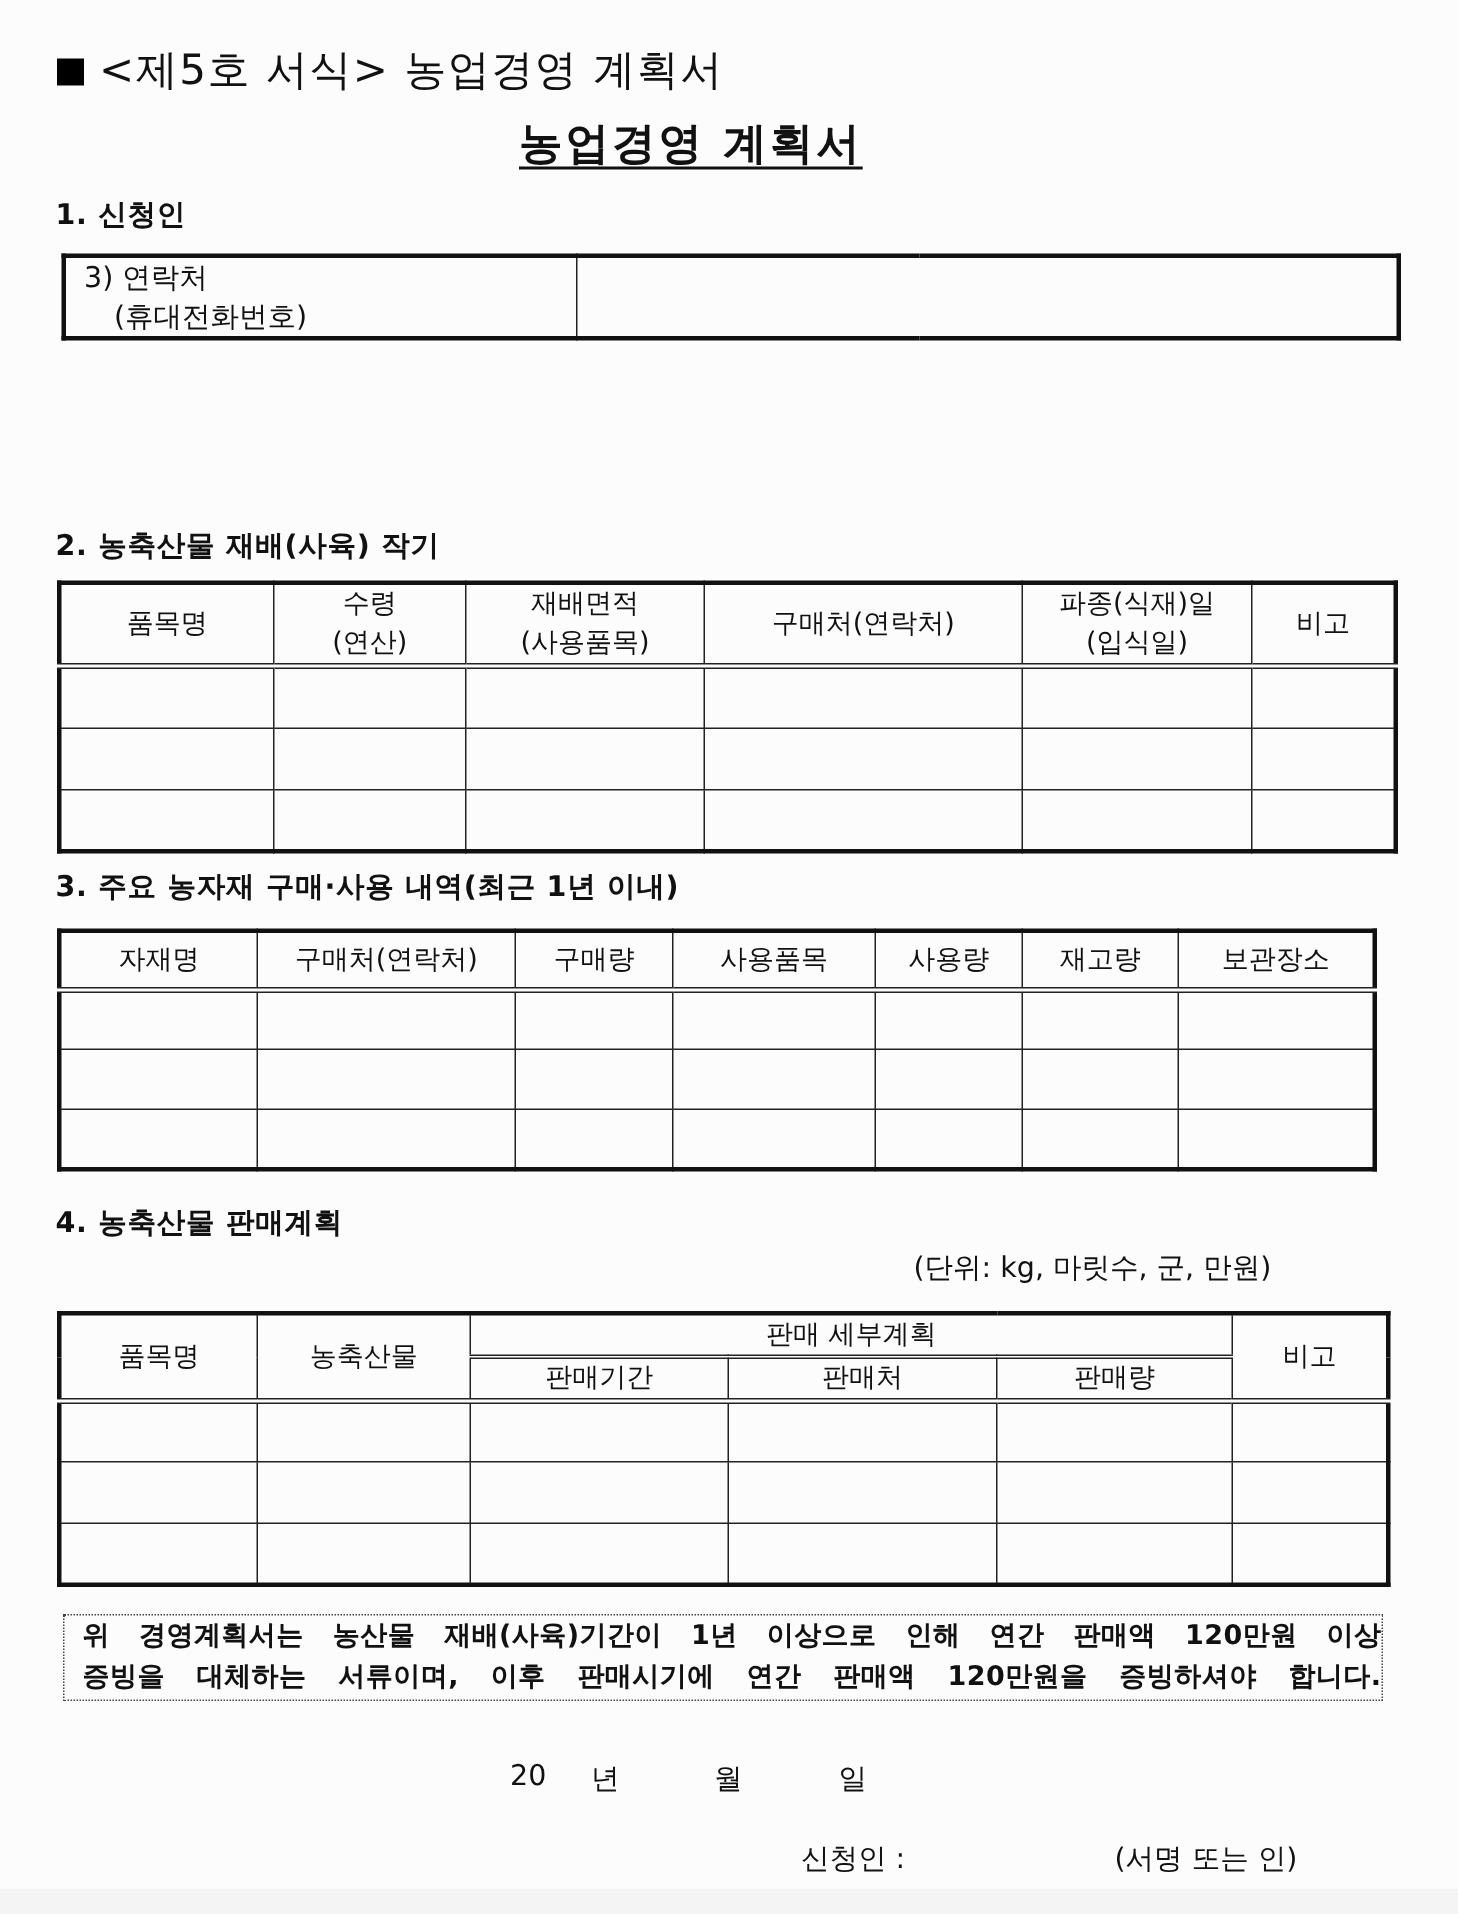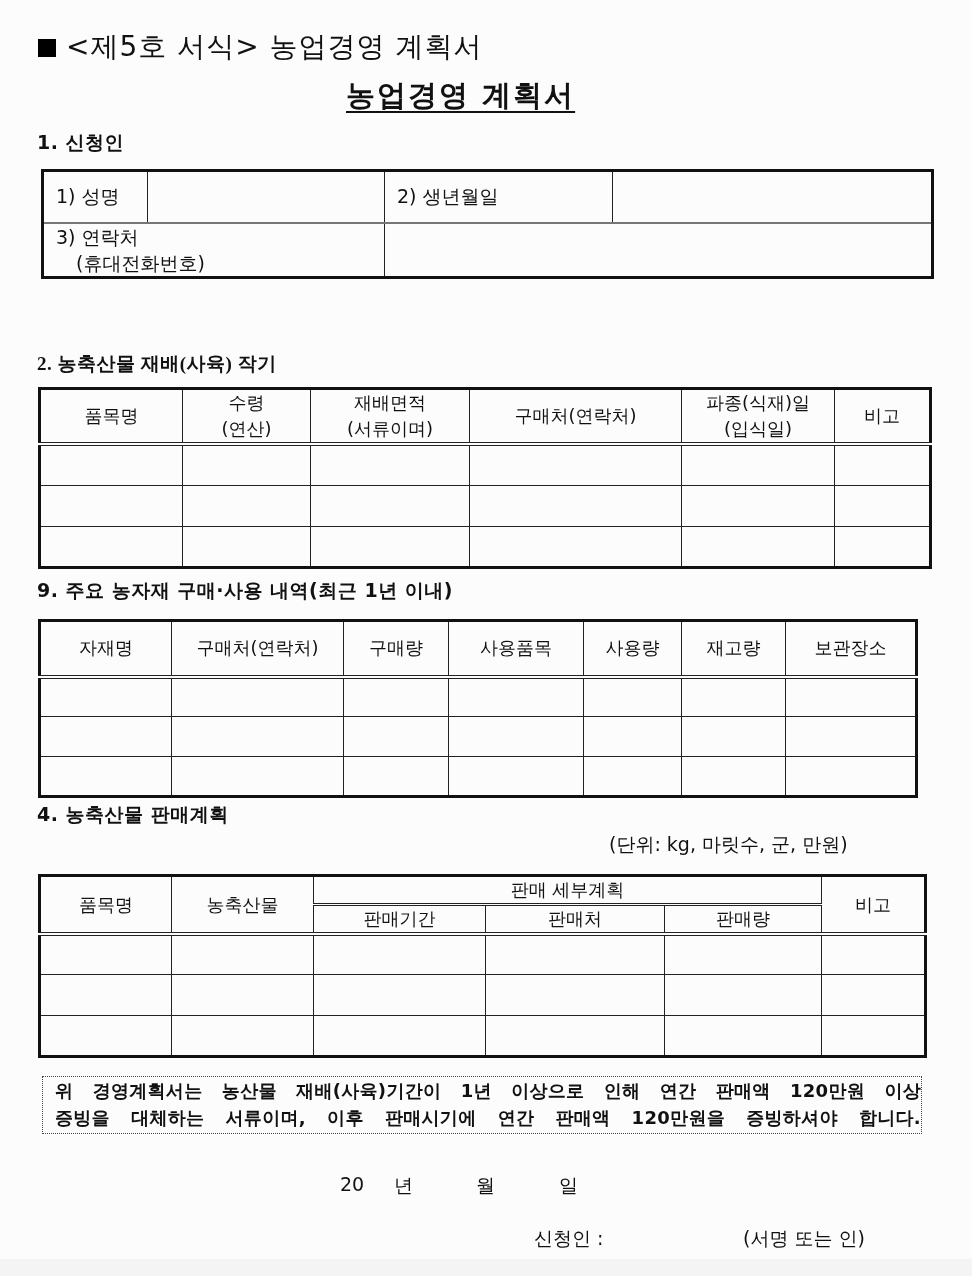--- a/index.html
+++ b/index.html
@@ -38,56 +38,50 @@
 
 <div class="abs sec" style="left:37px;top:130px;">1. 신청인</div>
 <table class="thick t1" style="left:41px;top:169px;width:890px;">
   <colgroup>
       <col style="width:105px">
       <col style="width:237px">
       <col style="width:228px">
       <col style="width:320px">
     </colgroup>
   <tbody>
-      <tr style="height:52px; border-bottom:2px solid #777;">
-    <td>1) 성명</td>
-    <td></td>
-    <td>2) 생년월일</td>
-    <td></td>
-  </tr>
   <tr style="height:52px;">
     <td colspan="2" style="line-height:26px;">
       <div>3) 연락처</div>
       <div style="padding-left:20px;">(휴대전화번호)</div>
     </td>
     <td colspan="2"></td>
   </tr>
 </tbody>
   </table>
 
-<div class="abs sec" style="left:37px;top:351px;font-family:Liberation Serif, serif;">2. 농축산물 재배(사육) 작기</div>
+<div class="abs sec" style="left:37px;top:351px;">2. 농축산물 재배(사육) 작기</div>
 <table class="thick" style="left:38px;top:387px;width:891px;">
   <colgroup>
       <col style="width:143px">
       <col style="width:128px">
       <col style="width:159px">
       <col style="width:212px">
       <col style="width:153px">
       <col style="width:96px">
     </colgroup>
   <tbody>
       <tr class="hdr-bottom" style="height:52px;">
     <th><span>품목명</span></th>
     <th>
           <div>수령</div>
           <div>(연산)</div>
         </th>
     <th>
           <div>재배면적</div>
-          <div>(서류이며)</div>
+          <div>(사용품목)</div>
         </th>
     <th><span>구매처(연락처)</span></th>
     <th>
           <div>파종(식재)일</div>
           <div>(입식일)</div>
         </th>
     <th><span>비고</span></th>
   </tr>
   <tr style="height:41px;">
     <td></td>
@@ -109,33 +103,33 @@
     <td></td>
         <td></td>
         <td></td>
         <td></td>
         <td></td>
         <td></td>
   </tr>
 </tbody>
   </table>
 
-<div class="abs sec" style="left:37px;top:578px;">9. 주요 농자재 구매·사용 내역(최근 1년 이내)</div>
+<div class="abs sec" style="left:37px;top:578px;">3. 주요 농자재 구매·사용 내역(최근 1년 이내)</div>
 <table class="thick" style="left:38px;top:619px;width:877px;">
   <colgroup>
       <col style="width:132px">
       <col style="width:172px">
       <col style="width:105px">
       <col style="width:135px">
       <col style="width:98px">
       <col style="width:104px">
       <col style="width:131px">
     </colgroup>
   <tbody>
-      <tr class="hdr-bottom" style="height:56px;">
+      <tr class="hdr-bottom" style="height:39px;">
     <th>자재명</th>
     <th>구매처(연락처)</th>
     <th>구매량</th>
     <th>사용품목</th>
     <th>사용량</th>
     <th>재고량</th>
     <th>보관장소</th>
   </tr>
   <tr style="height:40px;">
     <td></td>

